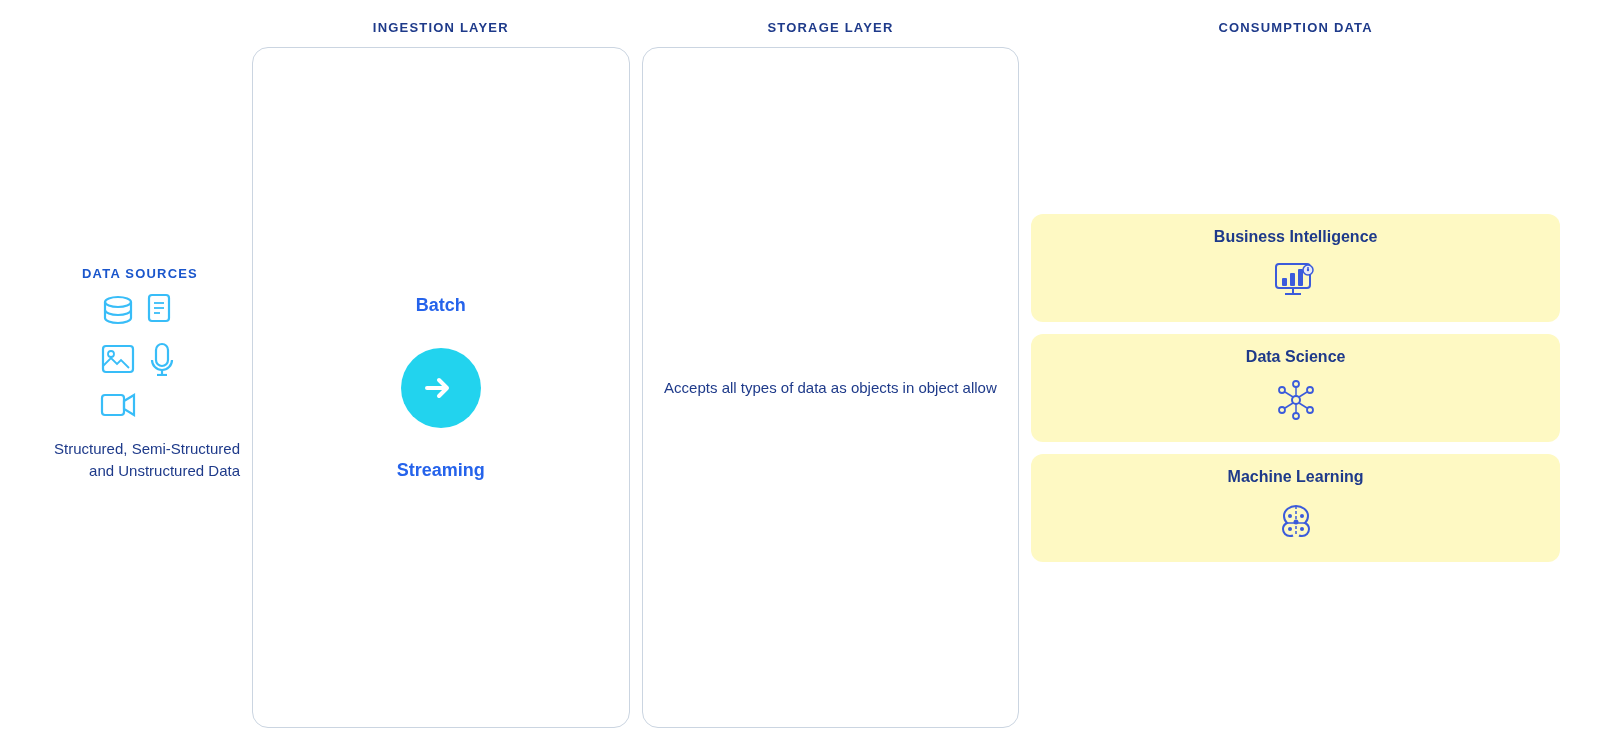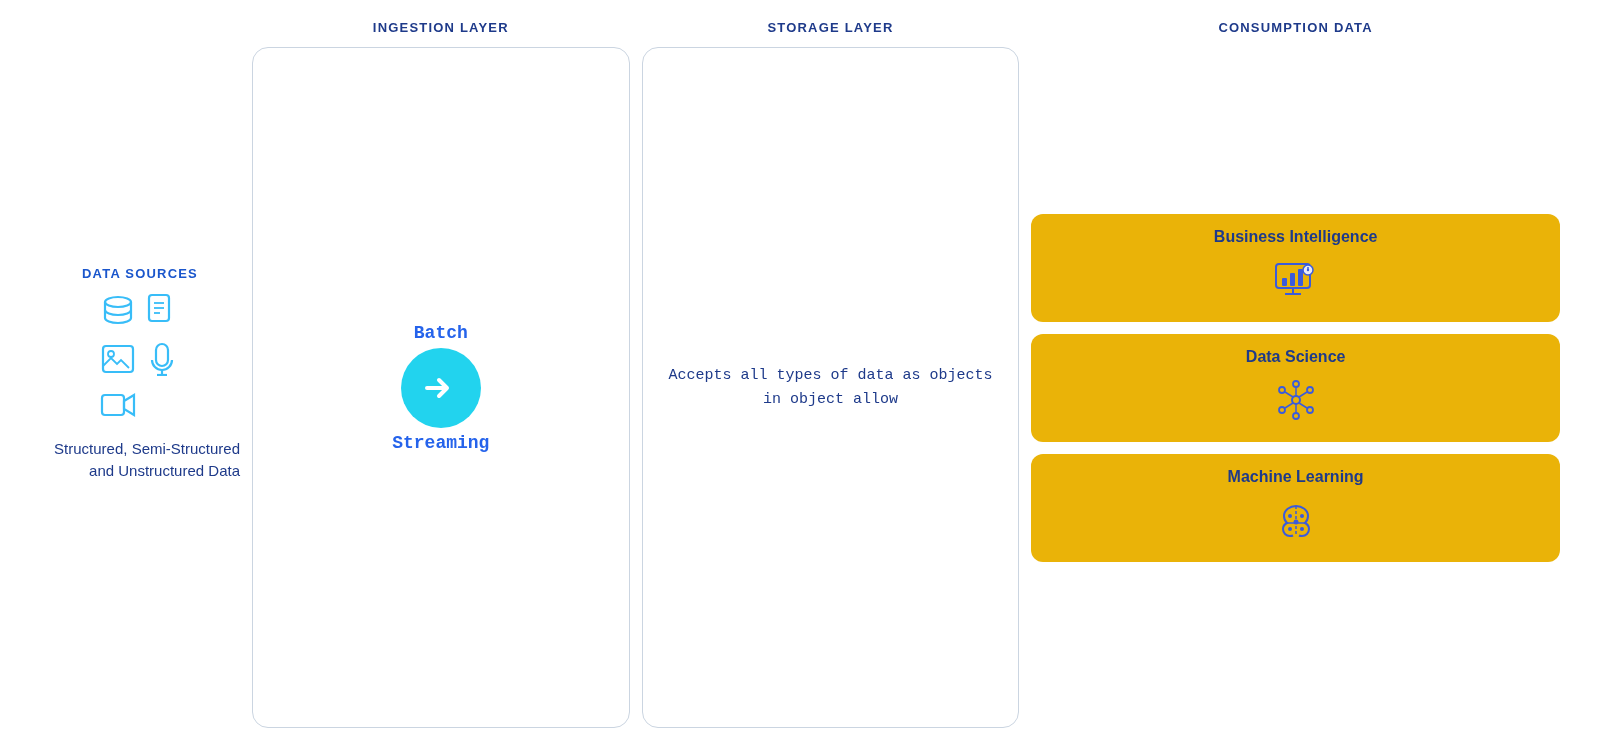--- a/index.html
+++ b/index.html
@@ -77,22 +77,21 @@
     .layer-box {
       border: 1.5px solid #cbd5e1;
       border-radius: 16px;
       flex: 1;
       width: 100%;
       display: flex;
       flex-direction: column;
       align-items: center;
       justify-content: center;
       padding: 20px 16px;
-      gap: 5px;
-      font-family: Liberation Mono, monospace;
+      gap: 32px;
     }
     .layer-text {
       color: #1e3a8a;
       font-size: 15px;
       text-align: center;
       line-height: 1.6;
       font-weight: 400;
     }
 
     
@@ -126,21 +125,21 @@
     }
     .consumption-cards {
       display: flex;
       flex-direction: column;
       gap: 12px;
       width: 100%;
       flex: 1;
       justify-content: center;
     }
     .consumption-card {
-      background: #eab308;
+      background: #fef9c3;
       border-radius: 12px;
       padding: 14px 16px;
       display: flex;
       flex-direction: column;
       align-items: center;
       gap: 10px;
     }
     .consumption-card-title {
       color: #1e3a8a;
       font-size: 16px;

